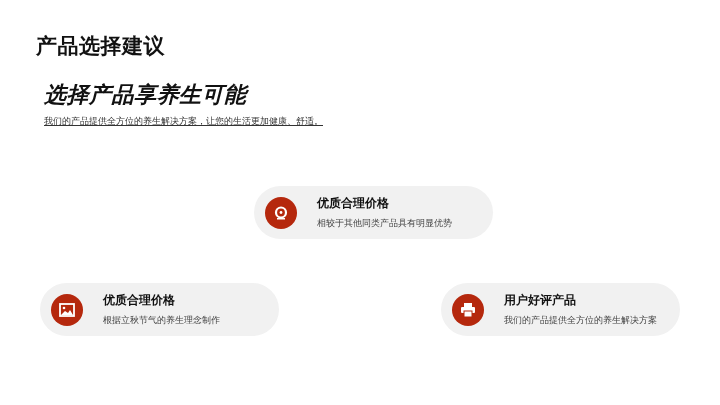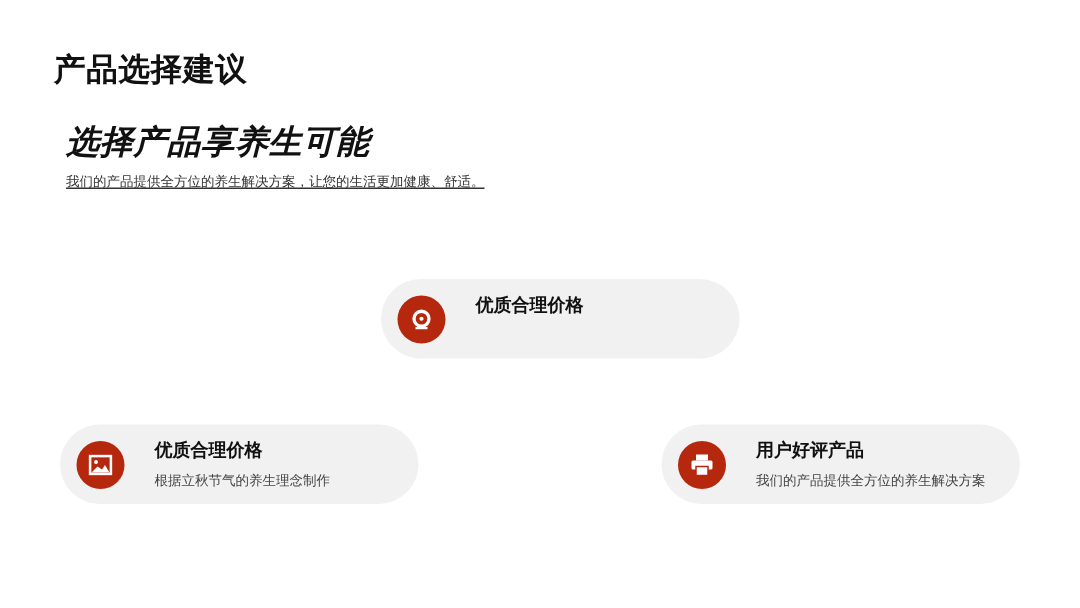--- a/index.html
+++ b/index.html
@@ -23,20 +23,21 @@
 
 <div class="card" style="left:254px; top:186px; width:239px;">
   <div class="icon">
     <svg width="16" height="16" viewBox="0 0 16 16">
         <circle cx="8" cy="7.5" r="5" fill="none" stroke="#fff" stroke-width="2.2"></circle>
         <circle cx="8" cy="7.5" r="1.4" fill="#fff"></circle>
         <rect x="4" y="13" width="8" height="1.5" fill="#fff"></rect>
       </svg>
   </div>
   <div class="ctitle">优质合理价格</div>
+  <div class="ctext">相较于其他同类产品具有明显优势</div>
 </div>
 
 <div class="card" style="left:40px; top:283px; width:239px;">
   <div class="icon">
     <svg width="16" height="14" viewBox="0 0 16 14">
         <rect x="1" y="1" width="14" height="12" fill="none" stroke="#fff" stroke-width="1.8"></rect>
         <circle cx="5" cy="5" r="1.3" fill="#fff"></circle>
         <path d="M2 12 L6 8 L9 10 L11 7 L14 12 Z" fill="#fff"></path>
       </svg>
   </div>

